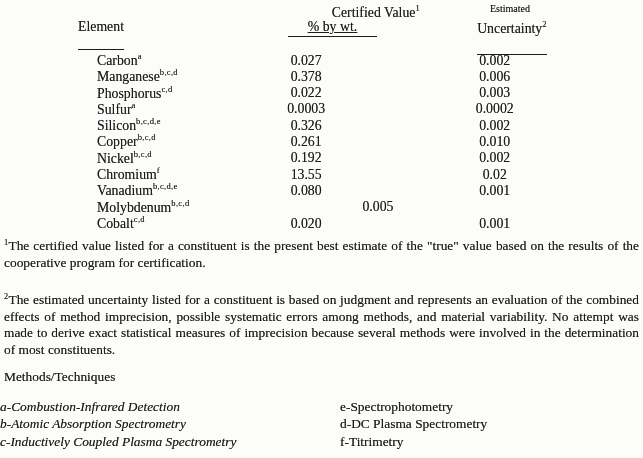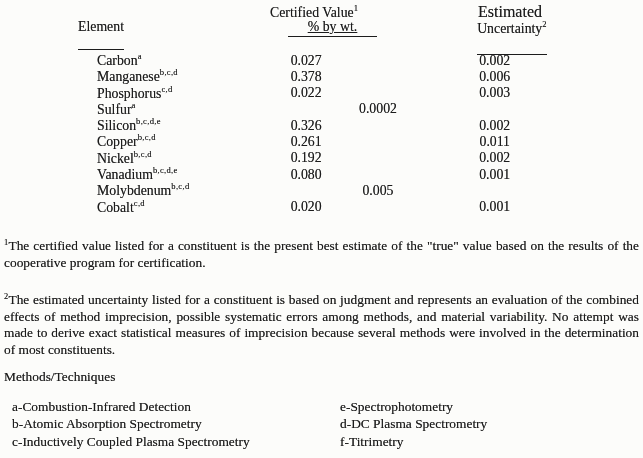--- a/index.html
+++ b/index.html
@@ -10,45 +10,45 @@
     color:#1c1c1c;
     font-family:"Liberation Serif","DejaVu Serif",serif;
     overflow:hidden;
     text-shadow:0 0 .5px rgba(0,0,0,.55); 
   }
   sup{font-size:.62em;vertical-align:super;letter-spacing:.3px;}
 
   
   .h-element{position:absolute;left:78px;top:19px;font-size:13.8px;
     border-bottom:1.4px solid #1c1c1c;padding-bottom:14px;}
-  .h-cv{position:absolute;left:270px;top:3px;width:150px;text-align:left;font-size:13.8px;}
+  .h-cv{position:absolute;left:270px;top:3px;width:150px;text-align:right;font-size:13.8px;}
   .h-pct{position:absolute;left:288px;top:19px;width:89px;text-align:center;font-size:13.8px;
     border-bottom:1.4px solid #1c1c1c;padding-bottom:1px;text-decoration:underline;}
-  .h-est{position:absolute;left:455px;top:3px;width:110px;text-align:center;font-size:16px;}
+  .h-est{position:absolute;left:455px;top:3px;width:110px;text-align:center;font-size:10px;}
   .h-unc{position:absolute;left:450px;top:19px;width:124px;text-align:center;font-size:13.8px;}
   .h-unc .ul{border-bottom:1.4px solid #1c1c1c;padding-bottom:17px;display:inline-block;}
 
   
   .tbody{position:absolute;left:0;top:48px;width:561px;font-size:13.8px;}
   .trow{display:flex;align-items:baseline;height:16.3px;line-height:16.3px;}
   .trow .c1{margin-left:97px;width:153px;text-align:left;white-space:nowrap;}
   .trow .c2{width:136px;text-align:center;}
   .trow .c3{margin-left:58px;width:140px;text-align:center;}
 
   
   .footnote{position:absolute;left:4px;width:635px;margin:0;
     font-size:13.4px;line-height:16.4px;text-align:justify;}
   .fn1{top:235px;}
   .fn2{top:289px;}
 
   
   .methods-heading{position:absolute;left:4px;top:369px;margin:0;font-size:13.4px;}
   .methods-list{position:absolute;top:398px;margin:0;padding:0;list-style:none;
     font-size:13.4px;line-height:17.4px;white-space:nowrap;}
-  .methods-left{left:12px;}
+  .methods-left{left:0;font-style:italic;}
   .methods-right{left:340px;}
 </style>
 </head>
 <body>
 
 <div class="page">
 
   <span class="h-element">Element</span>
 
   <span class="h-cv"><span>Certified Value</span><sup>1</sup></span>
@@ -70,36 +70,42 @@
       <span class="c2">0.378</span>
       <span class="c3">0.006</span>
     </div>
       <div class="trow">
       <span class="c1"><span>Phosphorus</span><sup>c,d</sup></span>
       <span class="c2">0.022</span>
       <span class="c3">0.003</span>
     </div>
       <div class="trow">
       <span class="c1"><span>Sulfur</span><sup>a</sup></span>
+      <span class="c2">0.0003</span>
       <span class="c3">0.0002</span>
     </div>
       <div class="trow">
       <span class="c1"><span>Silicon</span><sup>b,c,d,e</sup></span>
       <span class="c2">0.326</span>
       <span class="c3">0.002</span>
     </div>
       <div class="trow">
       <span class="c1"><span>Copper</span><sup>b,c,d</sup></span>
       <span class="c2">0.261</span>
-      <span class="c3">0.011</span>
+      <span class="c3">0.010</span>
     </div>
       <div class="trow">
       <span class="c1"><span>Nickel</span><sup>b,c,d</sup></span>
       <span class="c2">0.192</span>
       <span class="c3">0.002</span>
+    </div>
+      <div class="trow">
+      <span class="c1"><span>Chromium</span><sup>f</sup></span>
+      <span class="c2">13.55</span>
+      <span class="c3">0.02</span>
     </div>
       <div class="trow">
       <span class="c1"><span>Vanadium</span><sup>b,c,d,e</sup></span>
       <span class="c2">0.080</span>
       <span class="c3">0.001</span>
     </div>
       <div class="trow">
       <span class="c1"><span>Molybdenum</span><sup>b,c,d</sup></span>
       <span class="c3">0.005</span>
     </div>

